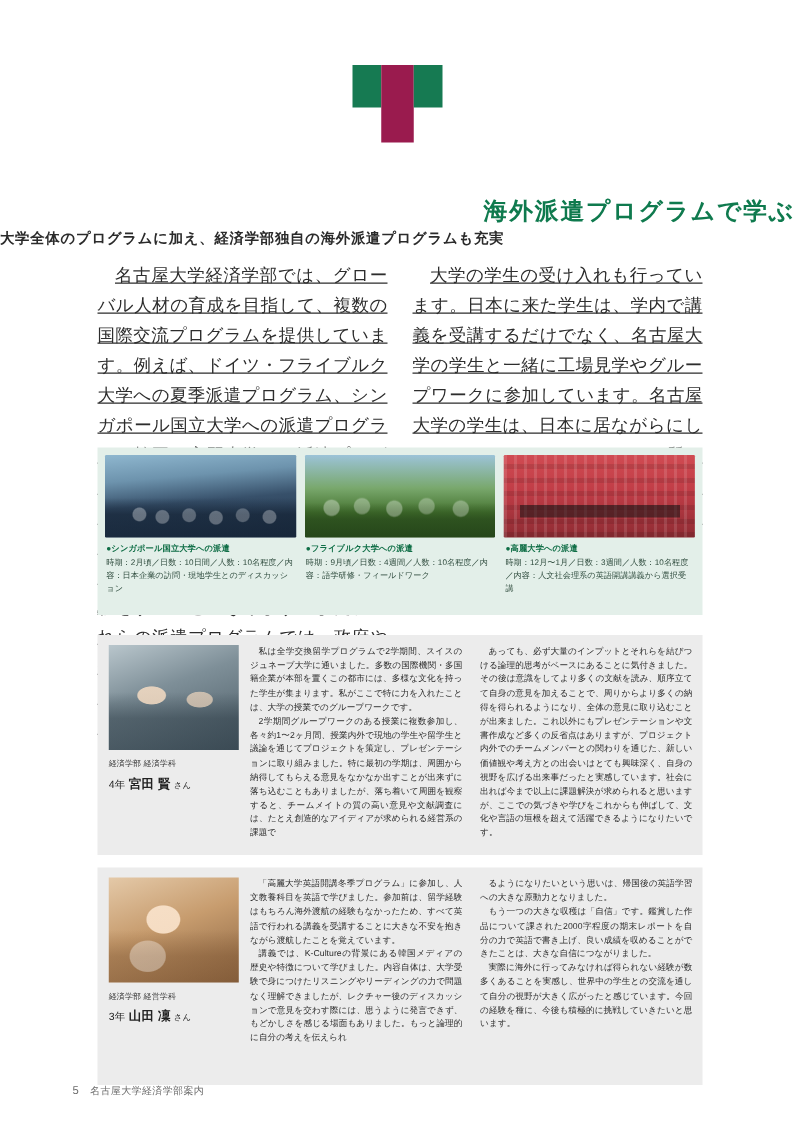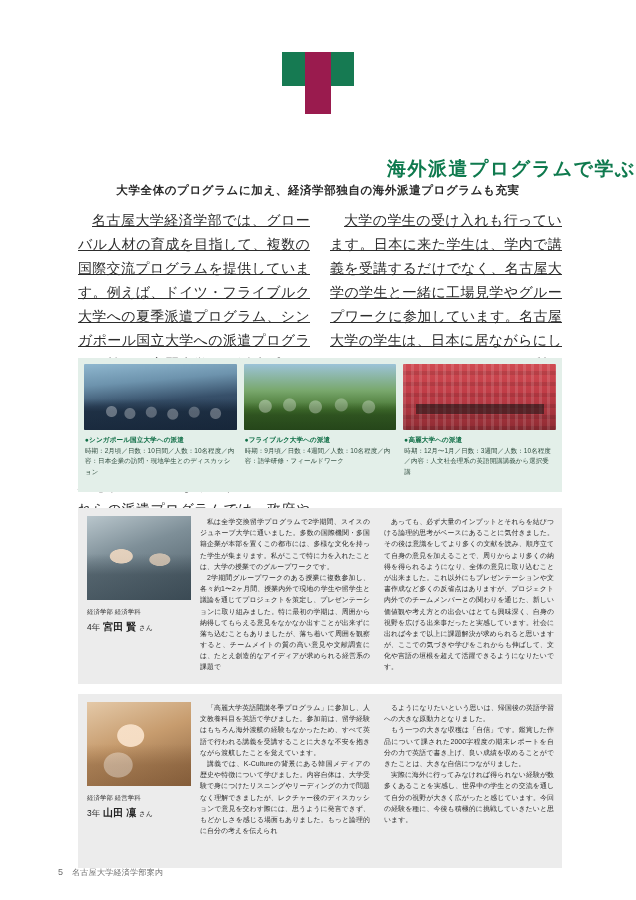--- a/index.html
+++ b/index.html
@@ -26,21 +26,20 @@
   
   .title{
     position:absolute;top:143px;left:0;right:0;
     text-align:right;
     font-size:19px;font-weight:700;letter-spacing:1.5px;
     color:#0f7a4e;
     font-family:"DejaVu Sans",sans-serif;
   }
   .subtitle{
     position:absolute;top:183px;left:0;right:0;
-    text-align:center;
     font-size:11.5px;font-weight:700;letter-spacing:.6px;
     color:#2b2b2b;
   }
 
   
   .intro{
     position:absolute;top:208px;left:78px;width:484px;
     display:flex;gap:20px;
   }
   .intro .col{width:232px;}

